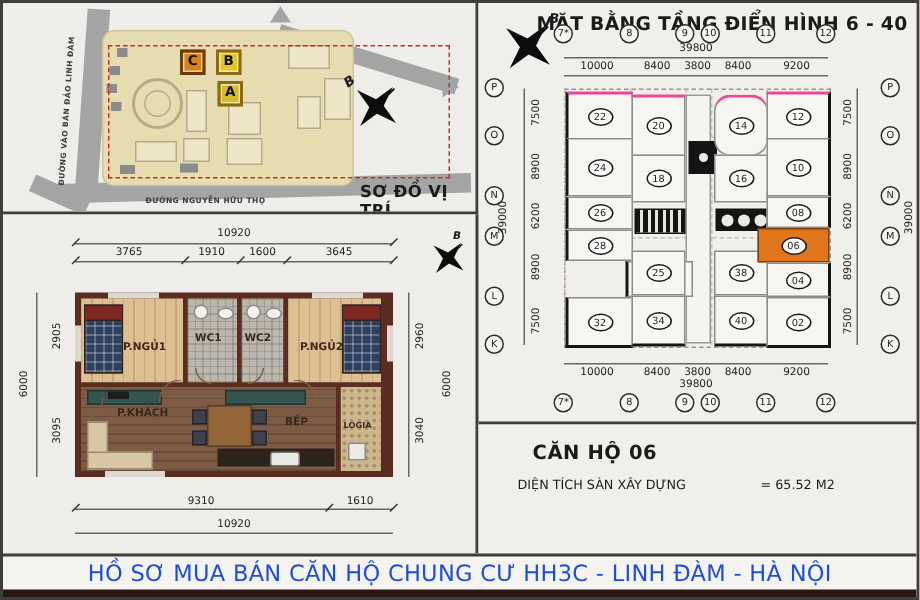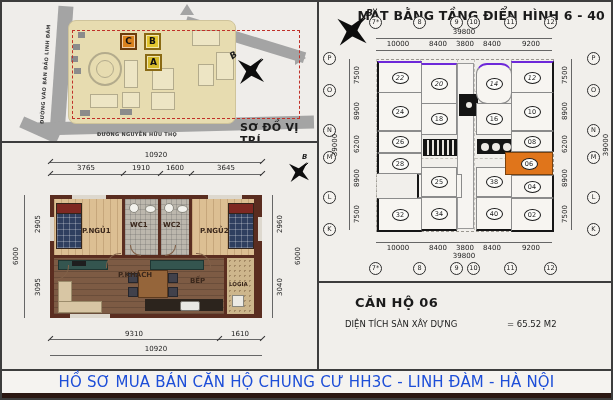--- a/index.html
+++ b/index.html
@@ -23,21 +23,21 @@
   .bub{position:absolute;width:13px;height:13px;border:1px solid #2c2c2c;border-radius:50%;
        font-size:6.5px;line-height:11px;text-align:center;background:#f6f4f0;box-sizing:border-box;}
   
   .fp-title{position:absolute;top:6px;right:6px;font-size:12.5px;font-weight:bold;letter-spacing:.2px;}
   .gv{position:absolute;width:0;border-left:1px dashed #c3c0ba;}
   .gh{position:absolute;height:0;border-top:1px dashed #c3c0ba;}
   .bound{position:absolute;border:1px dashed #9a9790;}
   .unit{position:absolute;border:1px solid #8b8b8b;background:#f7f5f1;display:flex;align-items:center;justify-content:center;}
   .unit .ub{width:17px;height:12px;border:1px solid #1a1a1a;border-radius:50%;background:#fdfdfb;
             font-size:6.5px;line-height:10px;text-align:center;box-sizing:border-box;}
-  .bt{border-top:2px solid #6d28d9;font-style:italic;} .bb{border-bottom:2px solid #151515;}
+  .bt{border-top:2px solid #ec4899;} .bb{border-bottom:2px solid #151515;}
   .bl{border-left:2px solid #151515;} .br{border-right:2px solid #151515;}
   .unit.hl{background:#e0751b;border:1.5px solid #7a420e;}
   .core-black{position:absolute;background:#141414;display:flex;align-items:center;justify-content:space-around;padding:0 3px;}
   .lift{width:8px;height:8px;border-radius:50%;background:#ece9e4;}
   .stairs{position:absolute;background:repeating-linear-gradient(90deg,#141414 0 3px,#e8e5e0 3px 5px);border:1px solid #141414;}
   .compassB{position:absolute;font-size:9px;font-weight:bold;font-style:italic;}
   
   .aptBox{position:absolute;left:48px;top:52px;width:212px;height:123px;background:#5a2d20;}
   .room{position:absolute;}
   .wood{background-color:#dcbf93;background-image:repeating-linear-gradient(90deg,rgba(120,80,40,.22) 0 1px,transparent 1px 7px);}
@@ -374,21 +374,21 @@
       <div class="arc" style="left:56px;top:58px;transform:rotate(90deg);"></div>
       <div class="arc" style="left:146px;top:58px;transform:rotate(180deg);"></div>
       <div class="arc" style="left:80px;top:50px;width:10px;height:10px;"></div>
       <div class="arc" style="left:115px;top:50px;width:10px;height:10px;transform:rotate(270deg);"></div>
       <div class="arc" style="left:4px;top:70px;transform:rotate(270deg);"></div>
 
       <span class="rlabel" style="left:32px;top:32px;">P.NGỦ1</span>
       <span class="rlabel" style="left:80px;top:26px;">WC1</span>
       <span class="rlabel" style="left:113px;top:26px;">WC2</span>
       <span class="rlabel" style="left:150px;top:32px;">P.NGỦ2</span>
-      <span class="rlabel" style="left:28px;top:76px;margin-left:40px;">P.KHÁCH</span>
+      <span class="rlabel" style="left:28px;top:76px;">P.KHÁCH</span>
       <span class="rlabel" style="left:140px;top:82px;">BẾP</span>
       <span class="rlabel" style="left:179px;top:86px;font-size:5.5px;">LOGIA</span>
     </div>
   </div>
 
   <div class="panel" id="unitInfo">
     <div class="ui-title">CĂN HỘ 06</div>
     <div class="ui-row" style="top:36px;">
       <span class="ui-label">DIỆN TÍCH SÀN XÂY DỰNG</span>
       <span class="ui-val">= 65.52 M2</span>

